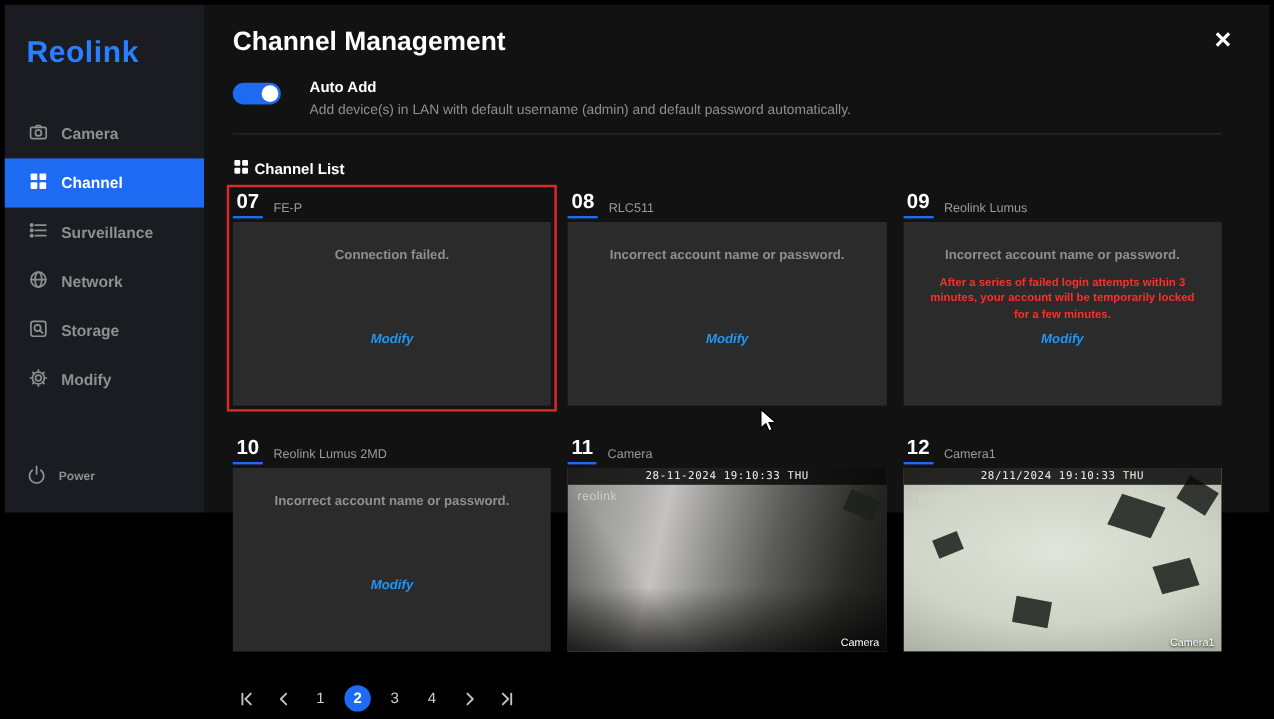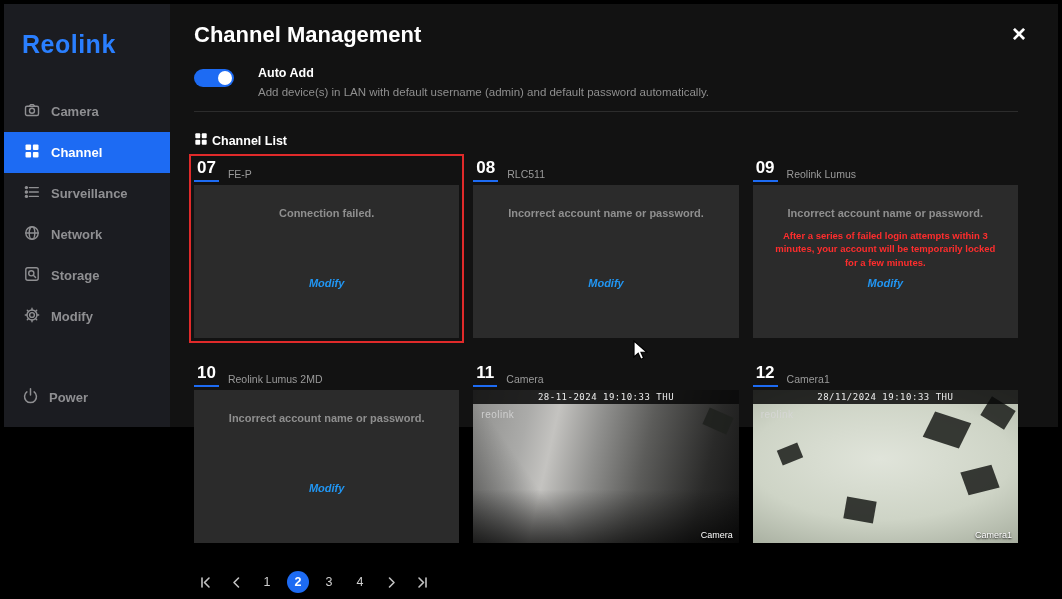--- a/index.html
+++ b/index.html
@@ -8,21 +8,21 @@
 
   .app { position:absolute; left:4px; top:4px; width:1054px; height:423px; background:#121212; display:flex; }
 
   
   .sidebar { width:166px; background:#1b1c21; flex-shrink:0; position:relative; }
   .logo { padding:26px 0 0 18px; color:#2a7fff; font-size:25px; font-weight:bold; letter-spacing:.5px; }
   .nav { margin-top:32px; }
   .nav-item { display:flex; align-items:center; gap:11px; height:41px; padding-left:20px; color:#8f8f92; font-size:13px; font-weight:bold; cursor:pointer; }
   .nav-item.active { background:#1d6bf3; color:#fff; }
   .nav-item svg { width:16px; height:16px; flex-shrink:0; }
-  .power { position:absolute; left:18px; bottom:20px; display:flex; align-items:center; gap:10px; color:#8f8f92; font-size:13px; font-weight:bold; cursor:pointer; }
+  .power { position:absolute; left:18px; bottom:20px; display:flex; align-items:center; gap:10px; color:#8f8f92; font-size:10px; font-weight:bold; cursor:pointer; }
   .power svg { width:17px; height:17px; }
 
   
   .main { flex:1; position:relative; padding:18px 40px 0 24px; }
   .page-title { color:#fff; font-size:22px; font-weight:bold; }
   .close-btn { position:absolute; top:18px; right:32px; color:#fff; font-size:24px; line-height:1; cursor:pointer; font-weight:bold; }
 
   .autoadd { display:flex; align-items:flex-start; gap:24px; margin-top:18px; }
   .toggle { width:40px; height:18px; border-radius:9px; background:#1d6bf3; position:relative; margin-top:3px; cursor:pointer; flex-shrink:0; }
   .toggle .knob { position:absolute; right:2px; top:2px; width:14px; height:14px; border-radius:50%; background:#fff; }

